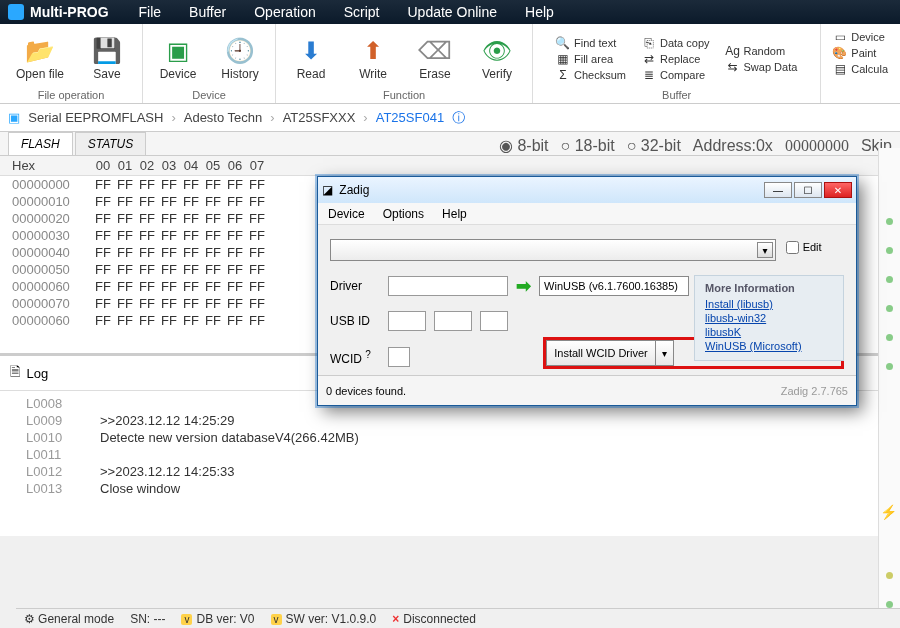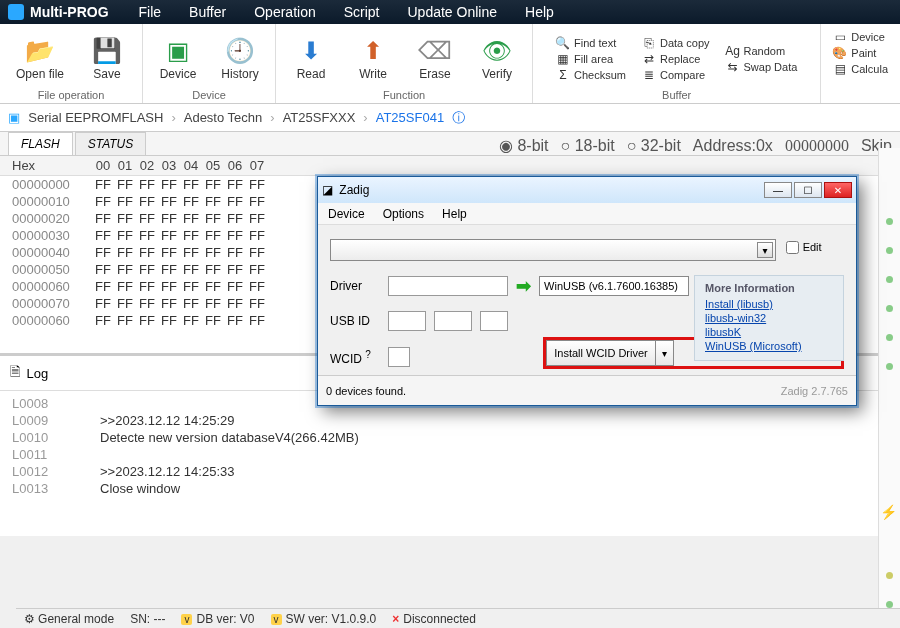--- a/index.html
+++ b/index.html
@@ -47,21 +47,21 @@
     .hex-row { display: flex; padding: 1px 0; }
     .hex-row .addr { width: 92px; padding-left: 12px; color: #888; }
     .hex-row .bytes { display: flex; }
     .hex-row .bytes span { width: 22px; text-align: center; color: #333; }
 
     
     .log-panel { background: #fff; height: 180px; font-family: Consolas, monospace; font-size: 13px; }
     .log-title { padding: 6px 10px; border-bottom: 1px solid #ddd; font-family: "Segoe UI"; display: flex; align-items: center; gap: 6px; }
     .log-body { padding: 4px 0; }
     .log-row { display: flex; padding: 1px 0; }
-    .log-row .ln { width: 70px; padding-left: 12px; color: #999; }
+    .log-row .ln { width: 70px; padding-left: 26px; color: #999; }
     .log-row .txt { padding-left: 30px; color: #333; }
 
     
     .status-bar { position: absolute; bottom: 0; left: 16px; right: 0; height: 20px; background: #f0f0f0; border-top: 1px solid #ccc; display: flex; align-items: center; font-size: 12px; padding: 0 8px; gap: 16px; color: #333; }
     .badge { display: inline-block; background: #ffd24a; border-radius: 2px; padding: 0 3px; font-size: 10px; margin-right: 4px; }
     .red-x { color: #e33; font-weight: bold; margin-right: 4px; }
 
     
     .gutter { position: absolute; right: 0; top: 148px; width: 22px; bottom: 20px; background: #fafafa; border-left: 1px solid #ddd; display: flex; flex-direction: column; align-items: center; gap: 22px; padding-top: 70px; }
     .gutter .dot { width: 7px; height: 7px; border-radius: 50%; background: #8c8; }

